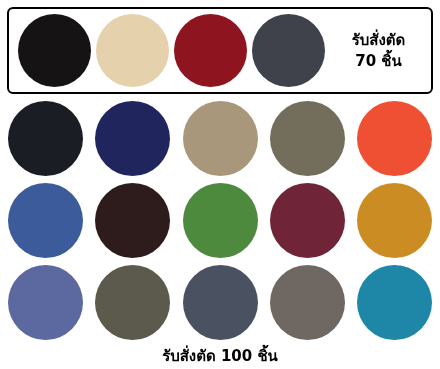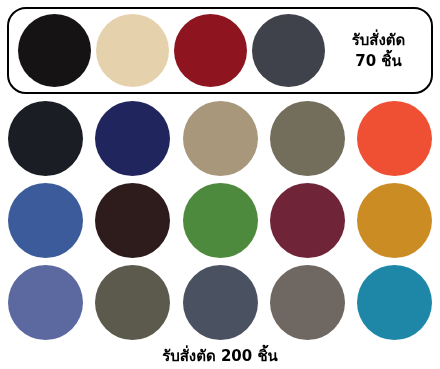--- a/index.html
+++ b/index.html
@@ -23,21 +23,21 @@
   }
 
   
   .featured-panel {
     position: absolute;
     left: 7px;
     top: 7px;
     width: 426px;
     height: 87px;
     border: 2px solid #000000;
-    border-radius: 19px;
+    border-radius: 6px;
     box-sizing: border-box;
     background: #ffffff;
   }
   .featured-row {
     position: absolute;
     left: 0;
     top: 0;
     width: 100%;
     height: 100%;
     display: flex;
@@ -137,15 +137,15 @@
     </div>
     <div class="grid-row">
       <div class="grid-swatch" style="background-color: rgb(92, 104, 160);"></div>
       <div class="grid-swatch" style="background-color: rgb(91, 90, 76);"></div>
       <div class="grid-swatch" style="background-color: rgb(74, 81, 97);"></div>
       <div class="grid-swatch" style="background-color: rgb(111, 103, 97);"></div>
       <div class="grid-swatch" style="background-color: rgb(30, 135, 168);"></div>
     </div>
   </div>
 
-  <div class="bottom-caption">รับสั่งตัด 200 ชิ้น</div>
+  <div class="bottom-caption">รับสั่งตัด 100 ชิ้น</div>
 
 </div>
 
 </body></html>

